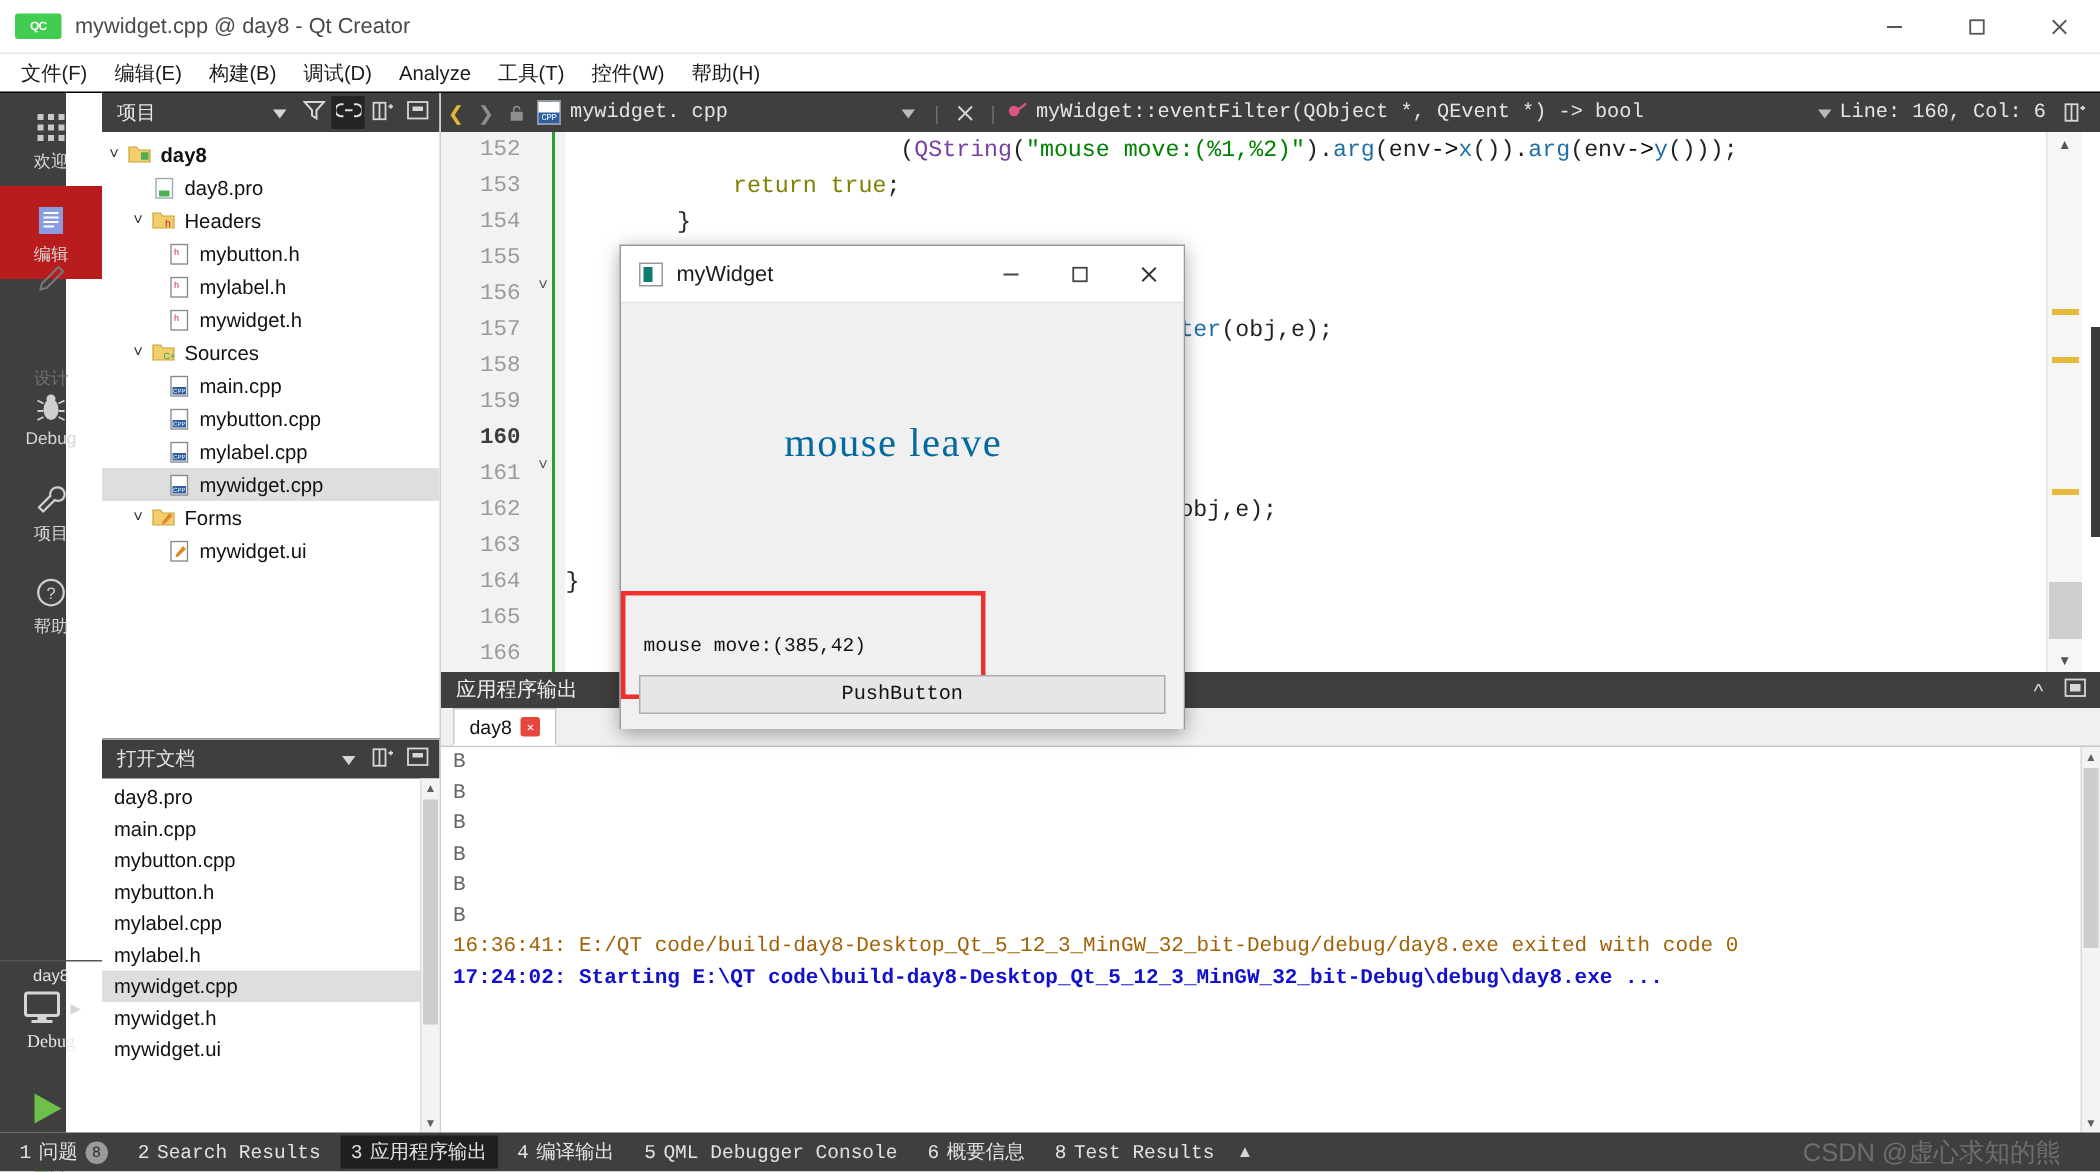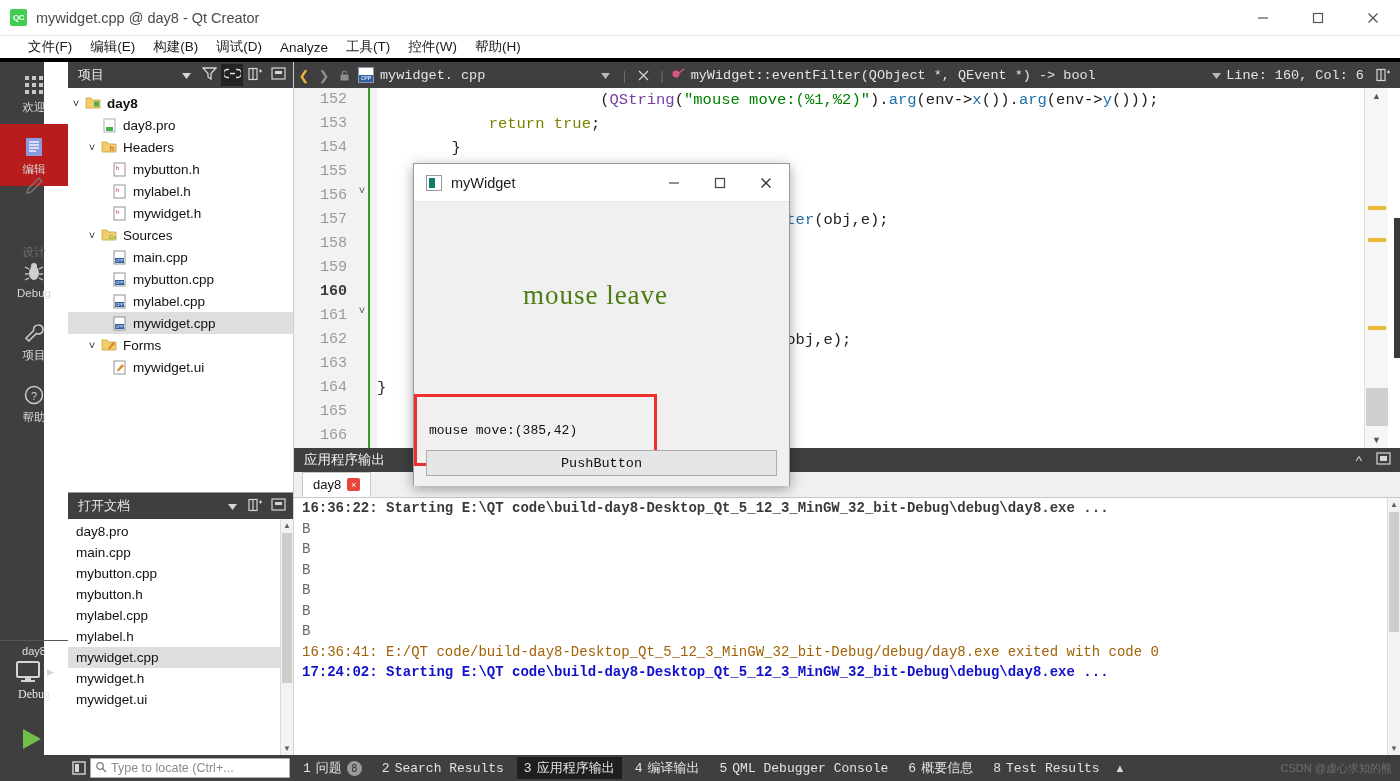--- a/index.html
+++ b/index.html
@@ -10,38 +10,38 @@
   }
   #app { position: relative; width: 1400px; height: 781px; }
 
   
   .titlebar {
     position: absolute; left: 0; top: 0; width: 1400px; height: 36px;
     background: #ffffff; border-bottom: 1px solid #e8e8e8;
     display: flex; align-items: center;
   }
   .qc-logo {
-    width: 17px; height: 17px; margin-left: 10px; margin-right: 9px;
+    width: 31px; height: 17px; margin-left: 10px; margin-right: 9px;
     background: #41cd52; border-radius: 2px;
     display: flex; align-items: center; justify-content: center;
     color: #ffffff; font-size: 8px; font-weight: bold; letter-spacing: -0.5px;
   }
   .title-text { font-size: 14.5px; color: #4a4a4a; }
   .win-btns { margin-left: auto; display: flex; height: 36px; }
   .win-btn {
     width: 55px; height: 36px; display: flex; align-items: center; justify-content: center;
     color: #5a5a5a;
   }
   .win-btn svg { display: block; }
 
   
   .menubar {
     position: absolute; left: 0; top: 36px; width: 1400px; height: 26px;
-    background: #ffffff; border-bottom: 4px solid #000000;
-    display: flex; align-items: center; padding-left: 19px;
+    background: #ffffff; border-bottom: 1px solid #000000;
+    display: flex; align-items: center; padding-left: 5px;
   }
   .menu-item {
     font-size: 13.5px; color: #1b1b1b; padding: 2px 9px; white-space: nowrap;
     font-family: "Liberation Sans", sans-serif;
   }
 
   
   .modebar {
     position: absolute; left: 0; top: 62px; width: 44px; height: 693px;
     background: #3f3f3f;
@@ -222,21 +222,21 @@
     font-family: "Liberation Mono", monospace; font-size: 13px; white-space: nowrap;
   }
   .sb-tab.active { background: #1f1f1f; }
   .sb-badge {
     min-width: 15px; height: 15px; border-radius: 8px; background: #9a9a9a; color: #2b2b2b;
     font-size: 10px; display: flex; align-items: center; justify-content: center; padding: 0 3px;
     font-family: "Liberation Sans", sans-serif;
   }
   .sb-updown { margin-left: 8px; color: #d8d8d8; font-size: 11px; }
   .watermark {
-    margin-left: auto; padding-right: 8px; color: #7e7e7e; font-size: 11px;
+    margin-left: auto; padding-right: 26px; color: #7e7e7e; font-size: 17px;
     font-family: "Liberation Sans", sans-serif; opacity: .75;
   }
 
   
   .dlg {
     position: absolute; left: 413px; top: 163px; width: 377px; height: 323px;
     background: #f0f0f0; border: 1px solid #999; box-shadow: 0 3px 12px rgba(0,0,0,.35);
   }
   .dlg-title {
     height: 38px; background: #ffffff; display: flex; align-items: center;
@@ -248,21 +248,21 @@
   }
   .dlg-icon::before {
     content: ""; position: absolute; left: 2px; top: 2px; width: 6px; height: 10px; background: #0f7b6c;
   }
   .dlg-name { font-size: 14.5px; color: #1b1b1b; }
   .dlg-btns { margin-left: auto; display: flex; }
   .dlg-btn { width: 46px; height: 38px; display: flex; align-items: center; justify-content: center; color: #333; }
   .dlg-body { position: relative; height: 284px; background: #f0f0f0; }
   .dlg-label1 {
     position: absolute; left: 0; right: 12px; top: 78px; text-align: center;
-    font-family: "Liberation Serif", serif; font-size: 27px; color: #4d7c0f; letter-spacing: 1px;
+    font-family: "Liberation Serif", serif; font-size: 27px; color: #0369a1; letter-spacing: 1px;
   }
   .dlg-label2 {
     position: absolute; left: 0px; top: 192px; width: 243px; height: 72px;
     border: 3px solid #f03030; display: flex; align-items: center;
   }
   .dlg-label2 span {
     font-family: "Liberation Mono", monospace; font-size: 13px; color: #111; padding-left: 12px;
   }
   .dlg-push {
     position: absolute; left: 12px; right: 12px; bottom: 10px; height: 26px;
@@ -772,21 +772,20 @@
   </div>
 
   <div class="outtabs">
     <div class="otab">
       <span>day8</span>
       <span class="closebox">×</span>
     </div>
   </div>
 
   <div class="outbody">
-    <div class="oline bold">16:36:22: Starting E:\QT code\build-day8-Desktop_Qt_5_12_3_MinGW_32_bit-Debug\debug\day8.exe ...</div>
     <div class="oline grey">B</div>
     <div class="oline grey">B</div>
     <div class="oline grey">B</div>
     <div class="oline grey">B</div>
     <div class="oline grey">B</div>
     <div class="oline grey">B</div>
     <div class="oline plain">16:36:41: E:/QT code/build-day8-Desktop_Qt_5_12_3_MinGW_32_bit-Debug/debug/day8.exe exited with code 0</div>
     <div class="oline plain"></div>
     <div class="oline blue">17:24:02: Starting E:\QT code\build-day8-Desktop_Qt_5_12_3_MinGW_32_bit-Debug\debug\day8.exe ...</div>
   </div>
@@ -823,37 +822,20 @@
     <div class="dlg-body">
       <div class="dlg-label1">mouse leave</div>
       <div class="dlg-label2">
         <span>mouse move:(385,42)</span>
       </div>
       <div class="dlg-push">PushButton</div>
     </div>
   </div>
 
   <div class="statusbar">
-    <div class="loc-wrap">
-      <div class="loc-icon">
-        <svg width="14" height="14" viewBox="0 0 14 14">
-            <rect x="1" y="1" width="12" height="12" fill="none" stroke="#d6d6d6" stroke-width="1.4"></rect>
-            <rect x="3" y="3" width="4" height="8" fill="#d6d6d6"></rect>
-          </svg>
-      </div>
-      <div class="loc-input">
-        <span>
-          <svg width="12" height="12" viewBox="0 0 12 12">
-              <circle cx="5" cy="5" r="3.3" fill="none" stroke="#777" stroke-width="1.2"></circle>
-              <line x1="7.5" y1="7.5" x2="11" y2="11" stroke="#777" stroke-width="1.2"></line>
-            </svg>
-        </span>
-        <span class="ph">Type to locate (Ctrl+...</span>
-      </div>
-    </div>
 
     <div class="sb-tab">
       <span>1</span>
       <span>问题</span>
       <span class="sb-badge">8</span>
     </div>
     <div class="sb-tab">
       <span>2</span>
       <span>Search Results</span>
     </div>

